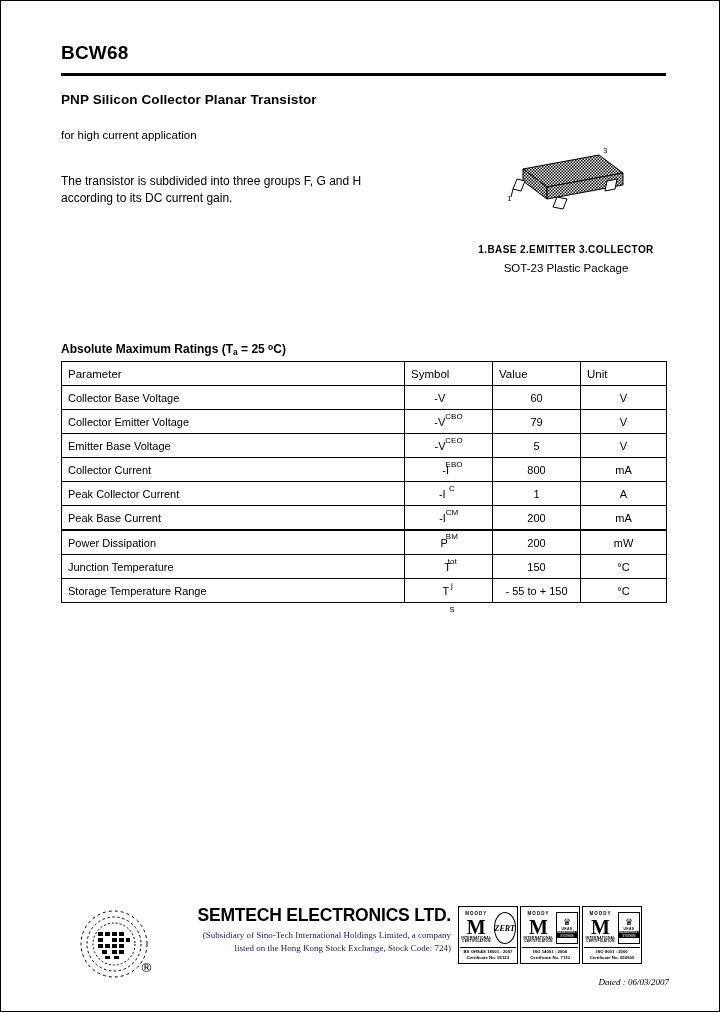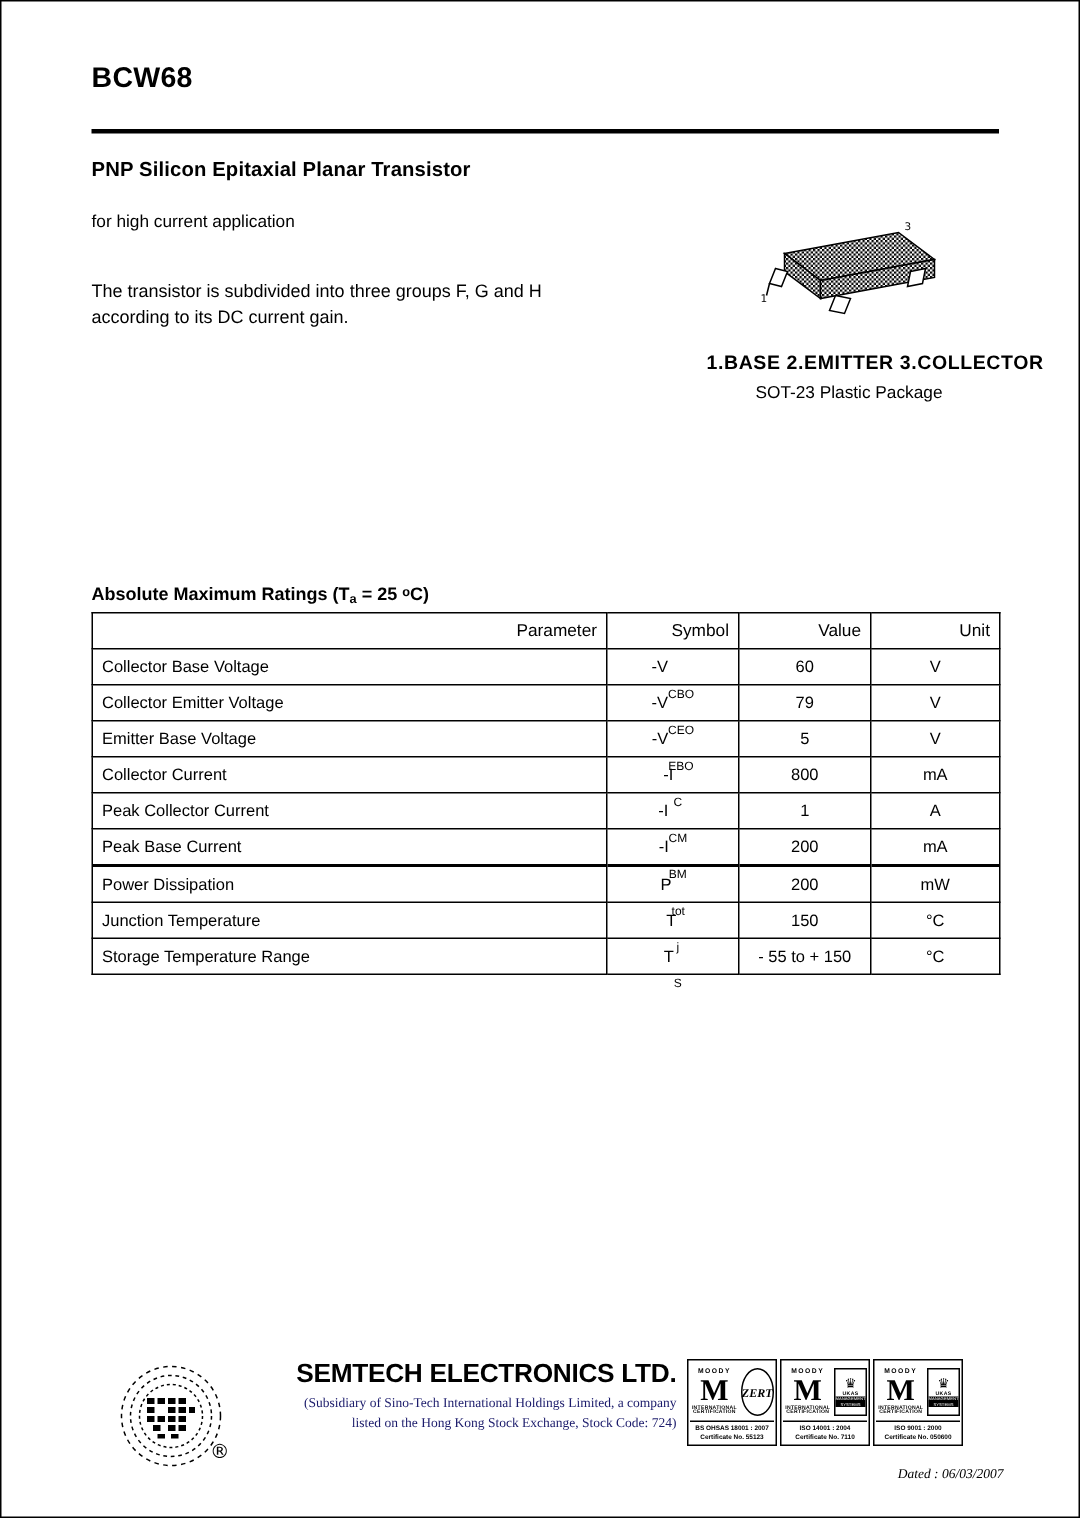--- a/index.html
+++ b/index.html
@@ -26,21 +26,21 @@
     position: absolute;
     left: 60px;
     top: 42px;
     width: 605px;
   }
   .part-number {
     font-size: 19px;
     font-weight: bold;
     letter-spacing: 0.2px;
     line-height: 1.1;
-    padding-bottom: 22px;
+    padding-bottom: 9px;
   }
   .header-rule {
     border-top: 3px solid #000000;
     width: 605px;
   }
   .subtitle {
     font-size: 13.5px;
     font-weight: bold;
     margin-top: 16px;
     letter-spacing: 0.1px;
@@ -64,38 +64,37 @@
     width: 190px;
     text-align: center;
   }
   .package-art {
     width: 150px;
     height: 85px;
     margin: 0 auto;
     display: block;
   }
   .pin-legend {
-    font-size: 13px;
+    font-size: 10px;
     font-weight: bold;
     letter-spacing: 0.4px;
-    margin-top: 10px;
+    margin-top: 20px;
     white-space: nowrap;
   }
   .package-name {
     font-size: 11.5px;
     margin-top: 7px;
   }
 
   
   .table-block {
     position: absolute;
     left: 60px;
     top: 341px;
     width: 605px;
-    margin-top: 47px;
   }
   .table-title {
     font-size: 12px;
     font-weight: bold;
     margin-bottom: 5px;
   }
   .table-title sub {
     font-size: 8.5px;
     vertical-align: baseline;
     position: relative;
@@ -113,21 +112,21 @@
     table-layout: fixed;
   }
   table.ratings td, table.ratings th {
     border: 1px solid #000000;
     height: 23px;
     font-weight: normal;
     font-size: 11px;
     padding: 0 6px;
   }
   table.ratings th {
-    text-align: right;
+    text-align: left;
     font-size: 11.5px;
   }
   td.param {
     text-align: left;
     padding-left: 16px;
   }
   td.symbol, td.value, td.unit {
     text-align: center;
   }
   td.symbol sub, th sub {
@@ -278,21 +277,21 @@
   }
 </style>
 </head>
 <body>
 
 <div id="page">
 
   <div class="header-block">
     <div class="part-number">BCW68</div>
     <div class="header-rule"></div>
-    <div class="subtitle">PNP Silicon Epitaxial Planar Transistor</div>
+    <div class="subtitle">PNP Silicon Collector Planar Transistor</div>
     <div class="application">for high current application</div>
     <div class="description">The transistor is subdivided into three groups F, G and H according to its DC current gain.</div>
   </div>
 
   <div class="package-block">
     <svg class="package-art" viewBox="0 0 150 85">
       <defs>
         <pattern id="hatch" width="3" height="3" patternUnits="userSpaceOnUse">
           <rect width="3" height="3" fill="#ffffff"></rect>
           <rect width="1.5" height="1.5" fill="#000000"></rect>

